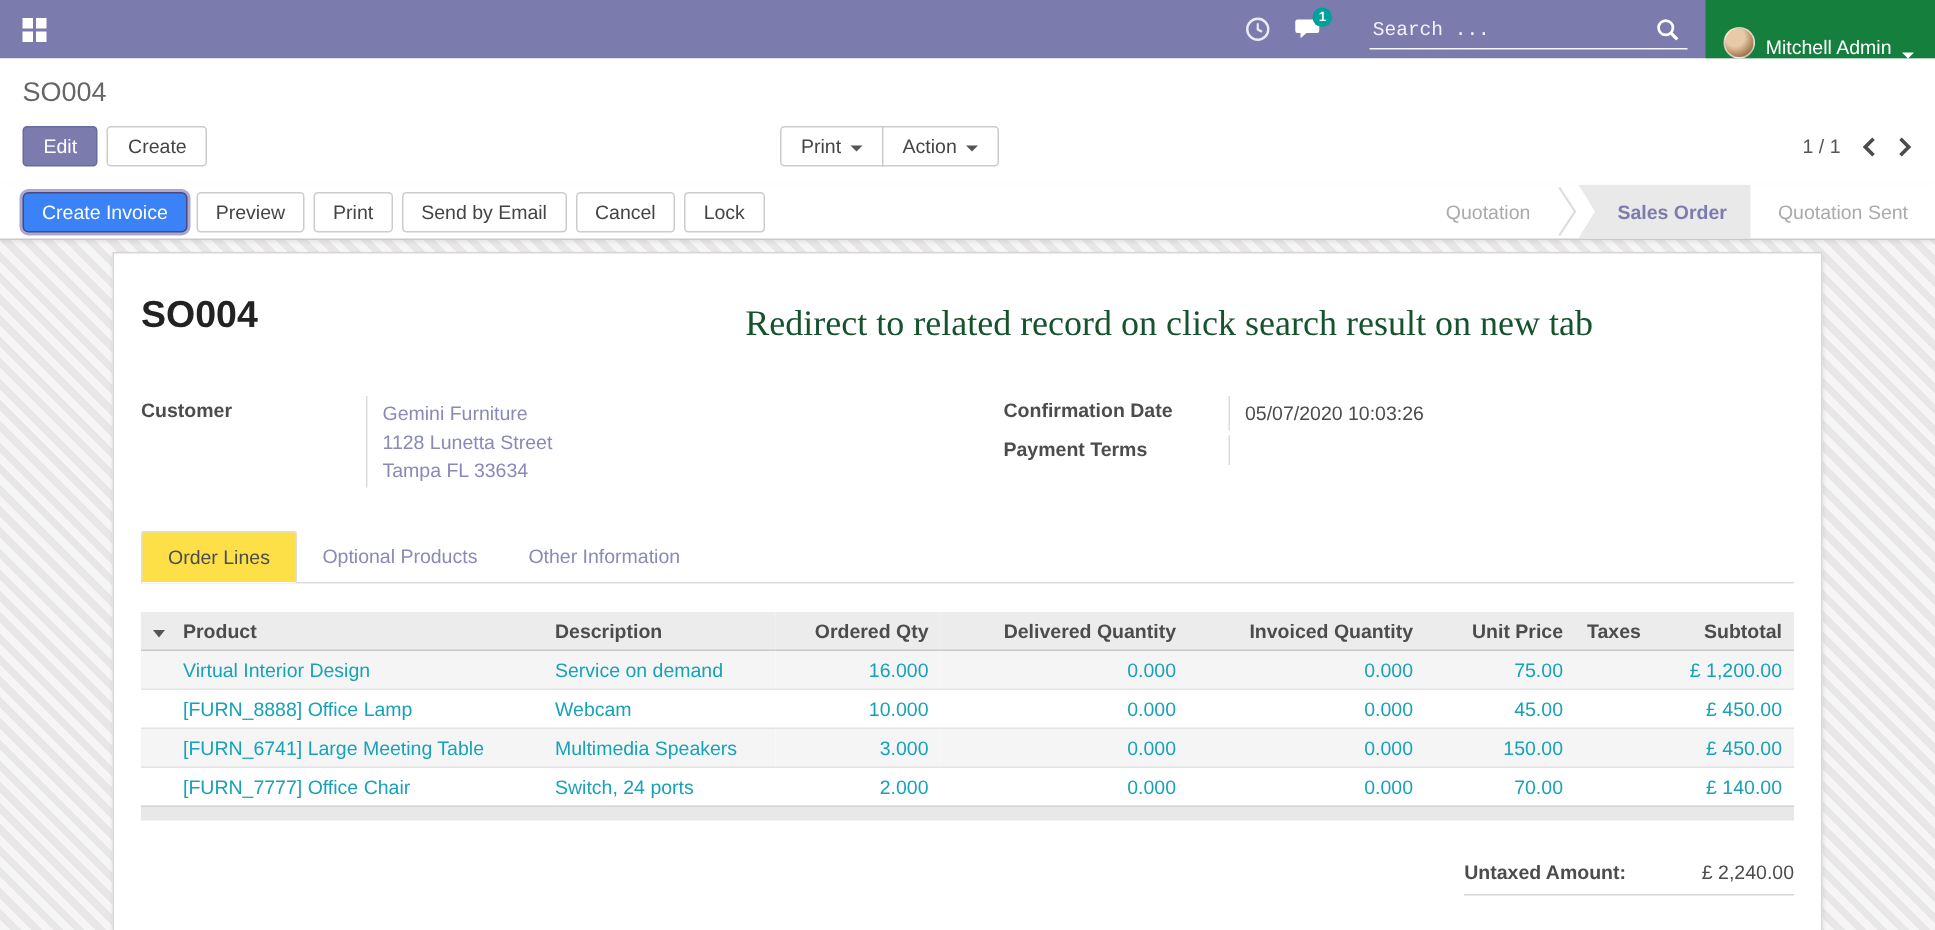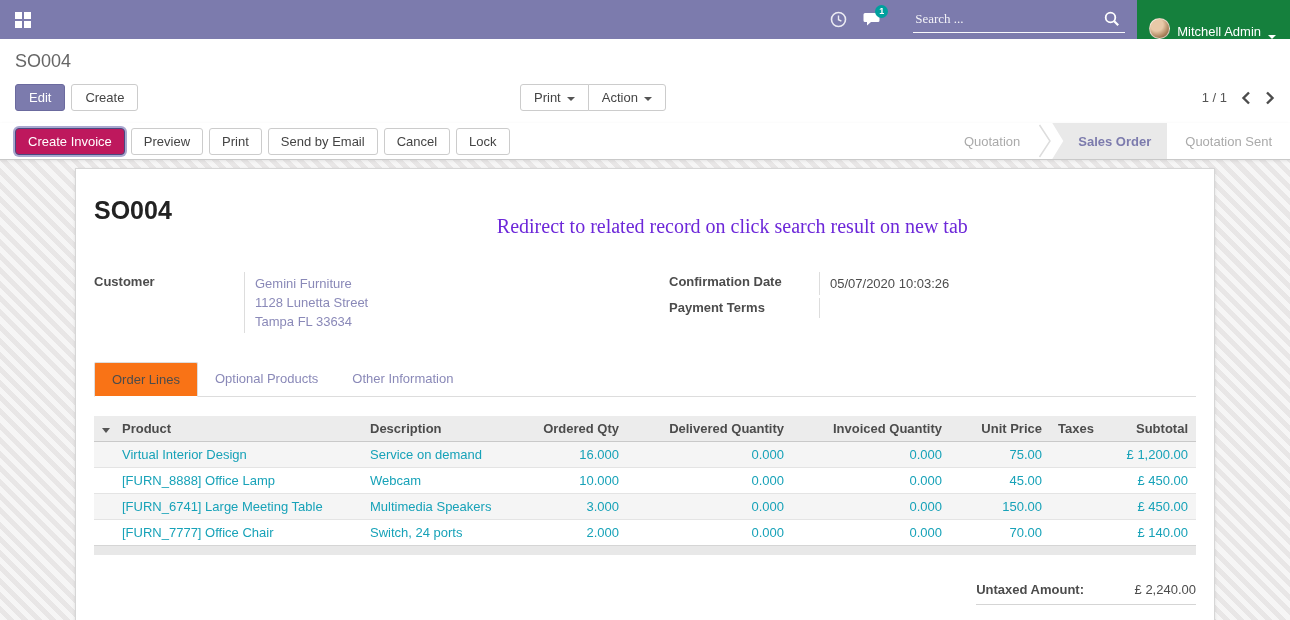--- a/index.html
+++ b/index.html
@@ -23,21 +23,21 @@
   .badge {
     position:absolute; top:5px; right:1px; background:#00a09d; color:#fff;
     border-radius:8px; font-size:9px; line-height:12px; min-width:13px; height:13px;
     text-align:center; padding:0 3px; font-weight:bold;
   }
   .searchbox { position:relative; margin:0 12px 0 24px; }
   .searchbox input {
     width:212px; background:transparent; border:none; outline:none;
     border-bottom:1px solid rgba(255,255,255,.95);
     color:#000000; font-size:13px; padding:5px 26px 5px 2px;
-    font-family:Liberation Serif, serif;
+    font-family:Liberation Mono, monospace;
   }
   .searchbox input::placeholder { color:rgba(255,255,255,.9); }
   .searchbox .mag { position:absolute; right:4px; top:4px; }
   .usermenu {
     height:39px; background:#15803d; display:flex; align-items:flex-end;
     padding:0 14px 0 12px; gap:7px; cursor:pointer;
   }
   .avatar {
     width:21px; height:21px; border-radius:50%;
     background:radial-gradient(circle at 35% 30%, #e8c9a8 0 35%, #a87f58 70%, #6b4f36 100%);
@@ -68,21 +68,21 @@
 
   
   .statusbar {
     flex:none; height:37px; background:#fff; border-bottom:1px solid #c9c9c9;
     display:flex; align-items:stretch; box-shadow:0 1px 3px rgba(0,0,0,.08);
     position:relative; z-index:2;
   }
   .sb-left { display:flex; align-items:center; gap:6px; padding-left:15px; }
   .sb-btn { padding:4px 12px; }
   .sb-btn-primary {
-    background:#be185d; border-color:#494880; color:#fff;
+    background:#3b82f6; border-color:#494880; color:#fff;
     box-shadow:0 0 0 2px #a9a8cf; border-radius:4px;
   }
   .sb-stages { margin-left:auto; display:flex; align-items:stretch; }
   .stage { display:flex; align-items:center; padding:0 18px; color:#aaa; font-size:13px; cursor:pointer; }
   .stage-sep { align-self:center; }
   .stage.active {
     background:#e9e9e9; color:#7c7bad; font-weight:bold;
     clip-path:polygon(0 0,100% 0,100% 100%,0 100%,11px 50%);
     padding:0 16px 0 26px;
   }
@@ -94,37 +94,37 @@
     background-image:repeating-linear-gradient(45deg, rgba(255,255,255,.55) 0 5px, rgba(0,0,0,0.015) 5px 10px);
   }
   .sheet {
     width:1140px; margin:8px auto 0; background:#fff;
     border:1px solid #d6d6d6; box-shadow:0 1px 3px rgba(0,0,0,.1);
     padding:26px 18px 40px; min-height:500px;
   }
   .title-row { display:flex; align-items:flex-start; }
   .sheet-title { font-size:25px; font-weight:bold; color:#222; margin:0; line-height:30px; }
   .annotation {
-    font-family:"Liberation Serif", serif; color:#6d28d9; font-size:20px;
-    margin-left:325px; margin-top:20px; white-space:nowrap;
+    font-family:"Liberation Serif", serif; color:#14532d; font-size:24px;
+    margin-left:325px; margin-top:8px; white-space:nowrap;
   }
 
   .info-grid { display:grid; grid-template-columns:1fr 1fr; column-gap:48px; margin-top:34px; }
   .field-row { display:flex; margin-bottom:3px; }
   .field-label { width:150px; flex:none; font-weight:bold; color:#4c4c4c; padding:2px 8px 2px 0; }
   .field-value { flex:1; border-left:1px solid #ddd; padding:2px 0 2px 10px; min-height:20px; }
   .field-value .vline { display:block; line-height:19px; }
   .link-muted { color:#8a89b8; cursor:pointer; }
   .value-plain { color:#4c4c4c; line-height:19px; }
 
   
   .tabs { display:flex; margin-top:26px; border-bottom:1px solid #ddd; }
   .tab { padding:9px 17px; color:#8a89b8; cursor:pointer; }
   .tab.active {
-    color:#4c4c4c; background:#f97316; border:1px solid #ddd; border-bottom:1px solid #fff;
+    color:#4c4c4c; background:#fde047; border:1px solid #ddd; border-bottom:1px solid #fff;
     margin-bottom:-1px; border-radius:2px 2px 0 0;
   }
 
   
   table.olines { width:100%; border-collapse:collapse; margin-top:19px; table-layout:fixed; }
   .olines th {
     background:#ececec; border-bottom:1px solid #c9c9c9;
     font-weight:bold; color:#4c4c4c; text-align:left; padding:5px 8px; font-size:13px;
   }
   .olines td { padding:5px 8px; color:#17a2b8; border-top:1px solid #e4e4e4; cursor:pointer; }

